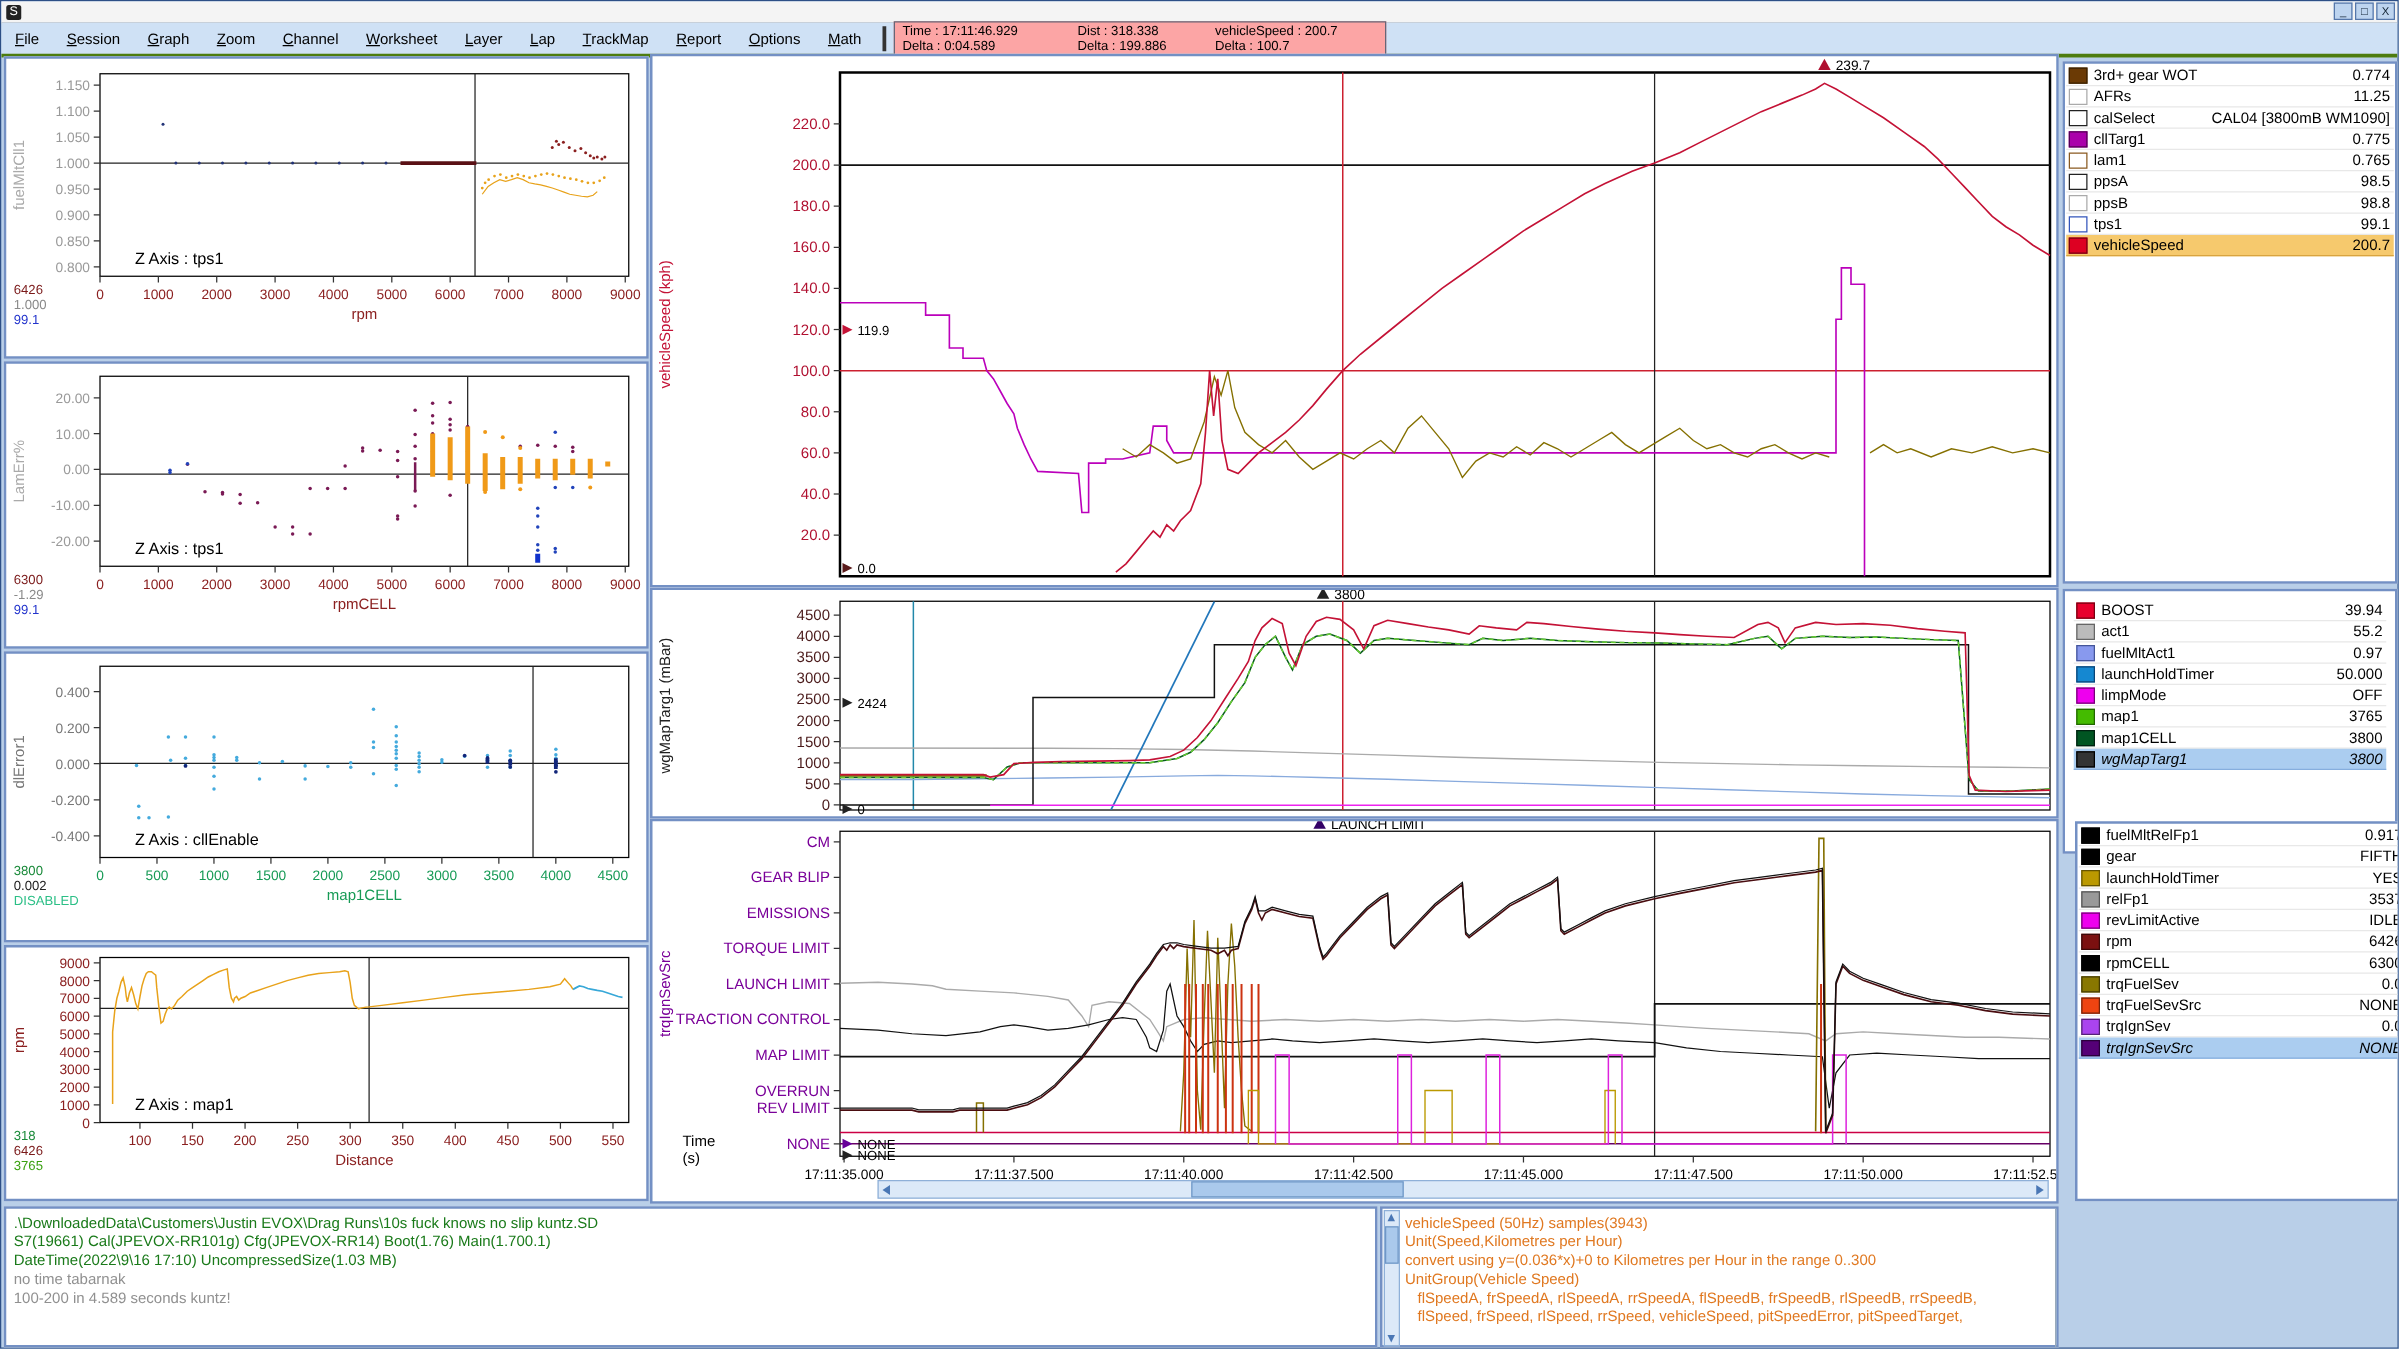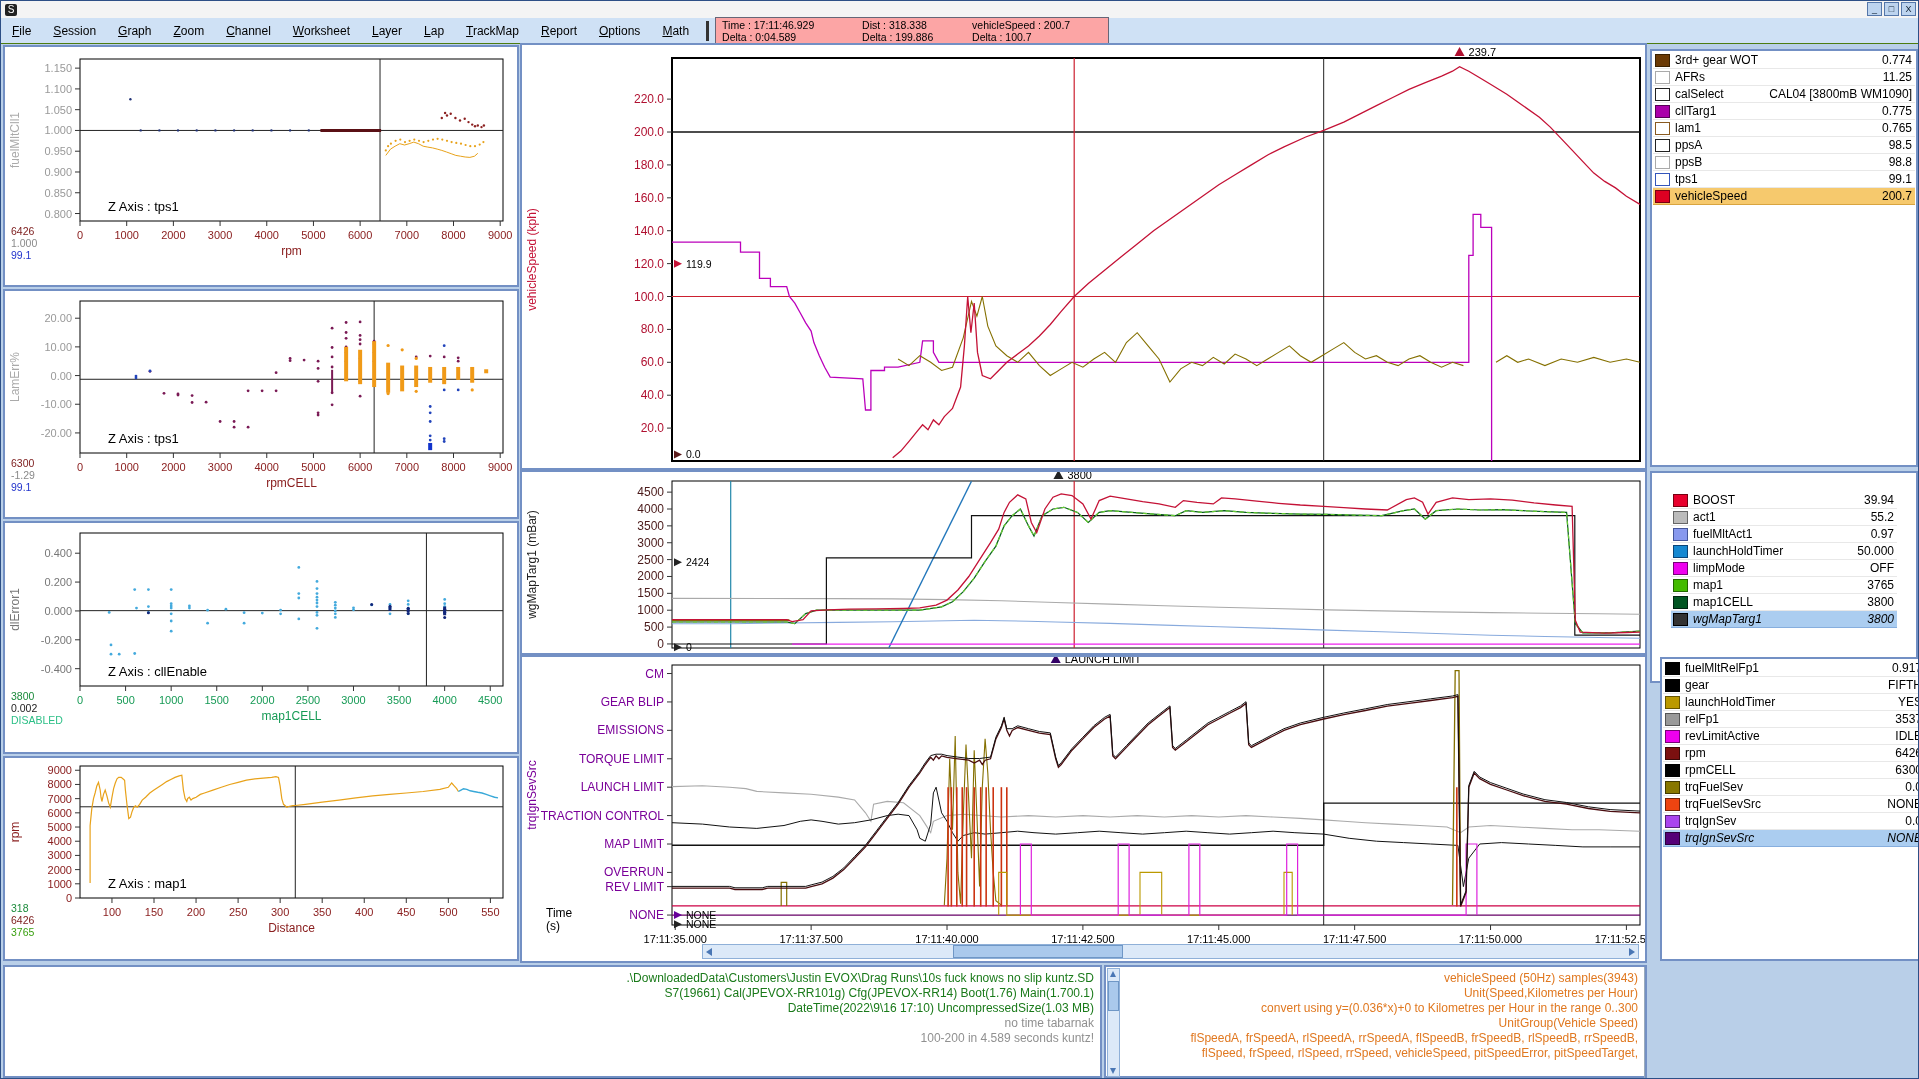--- a/index.html
+++ b/index.html
@@ -3,38 +3,38 @@
 <meta charset="utf-8">
 <style>
   html,body{margin:0;padding:0;background:#9db4d0;font-family:"Liberation Sans",sans-serif;}
   #app{position:relative;width:1919px;height:1079px;background:#b9cfe8;overflow:hidden;border:1px solid #2d4f86;box-sizing:border-box;}
   
   #titlebar{position:absolute;left:0;top:0;width:100%;height:17px;background:#f4f4f4;border-bottom:1px solid #888;display:flex;align-items:center;font-size:12px;color:#000;}
   #titleicon{width:12px;height:12px;background:#222;color:#fff;font-size:10px;line-height:12px;text-align:center;margin:0 4px;border-radius:2px;}
   #winbtns{position:absolute;right:2px;top:1px;display:flex;gap:2px;}
   .winbtn{width:15px;height:14px;background:#bdd4ef;border:1px solid #5577aa;font-size:9px;line-height:13px;text-align:center;color:#123;box-sizing:border-box;}
   
-  #menubar{position:absolute;left:0;top:17px;width:100%;height:25px;background:#cfe1f5;border-bottom:1px solid #4d7c0f;display:flex;align-items:center;font-size:12px;}
+  #menubar{position:absolute;left:0;top:17px;width:100%;height:25px;background:#cfe1f5;border-bottom:3px solid #4d7c0f;display:flex;align-items:center;font-size:12px;}
   .menuitem{padding:4px 11px;color:#000;cursor:default;}
   .menuitem u{text-decoration:underline;}
   #menusep{width:0;height:20px;border-left:2px solid #333;border-right:1px solid #333;margin:0 6px;}
   #statusbox{background:#fca5a5;border:1px solid #667;font-size:10.5px;padding:1px 6px;line-height:12px;display:grid;grid-template-columns:140px 110px 130px;}
   #statusbox span{white-space:nowrap;}
   
   .panel{position:absolute;background:#fff;border:2px solid #7390c4;box-sizing:border-box;}
   svg{display:block;}
   
   .chanrow{display:flex;align-items:center;height:16px;font-size:12px;border-bottom:1px solid #e8e8e8;padding:0 3px 0 2px;}
   .chanrow .sw{width:13px;height:11px;border:1px solid #555;margin-right:5px;flex:0 0 auto;}
   .chanrow .nm{flex:1 1 auto;white-space:nowrap;overflow:hidden;}
   .chanrow .val{flex:0 0 auto;text-align:right;white-space:nowrap;}
   .chanrow.sel-orange{background:#f6c96d;border-bottom:1px solid #d9a43f;}
   .chanrow.sel-blue{background:#abcdf0;border-bottom:1px solid #86aede;font-style:italic;}
   
-  .txtpanel{font-size:12px;line-height:15px;padding:4px 6px;white-space:pre;overflow:hidden;text-align:right;}
+  .txtpanel{font-size:12px;line-height:15px;padding:4px 6px;white-space:pre;overflow:hidden;}
   
   .hscroll{position:absolute;background:#dce9f8;border:1px solid #8fb0d8;}
   .hthumb{position:absolute;top:0;height:100%;background:#aac9ec;border:1px solid #6f97c6;box-sizing:border-box;}
   .sarrow{position:absolute;width:0;height:0;}
   .vscroll{position:absolute;background:#dce9f8;border:1px solid #8fb0d8;}
   .vthumb{position:absolute;left:0;width:100%;background:#aac9ec;border:1px solid #6f97c6;box-sizing:border-box;}
 </style>
 </head>
 <body>
 
@@ -680,21 +680,21 @@
         <span class="sw" style="background: rgb(255, 255, 255); border-color: rgb(51, 85, 187);"></span>
         <span class="nm">tps1</span>
         <span class="val">99.1</span>
       </div>
       <div class="chanrow sel-orange">
         <span class="sw" style="background: rgb(221, 0, 34); border-color: rgb(119, 0, 17);"></span>
         <span class="nm">vehicleSpeed</span>
         <span class="val">200.7</span>
       </div>
     </div>
-  <div class="panel" style="left:1649px;top:470px;width:268px;height:212px;padding:19px;" id="rp1">
+  <div class="panel" style="left:1649px;top:470px;width:268px;height:212px;padding:7px;" id="rp1">
       <div class="chanrow ">
         <span class="sw" style="background: rgb(232, 0, 45); border-color: rgb(119, 0, 17);"></span>
         <span class="nm">BOOST</span>
         <span class="val">39.94</span>
       </div>
       <div class="chanrow ">
         <span class="sw" style="background: rgb(187, 187, 187); border-color: rgb(102, 102, 102);"></span>
         <span class="nm">act1</span>
         <span class="val">55.2</span>
       </div>

